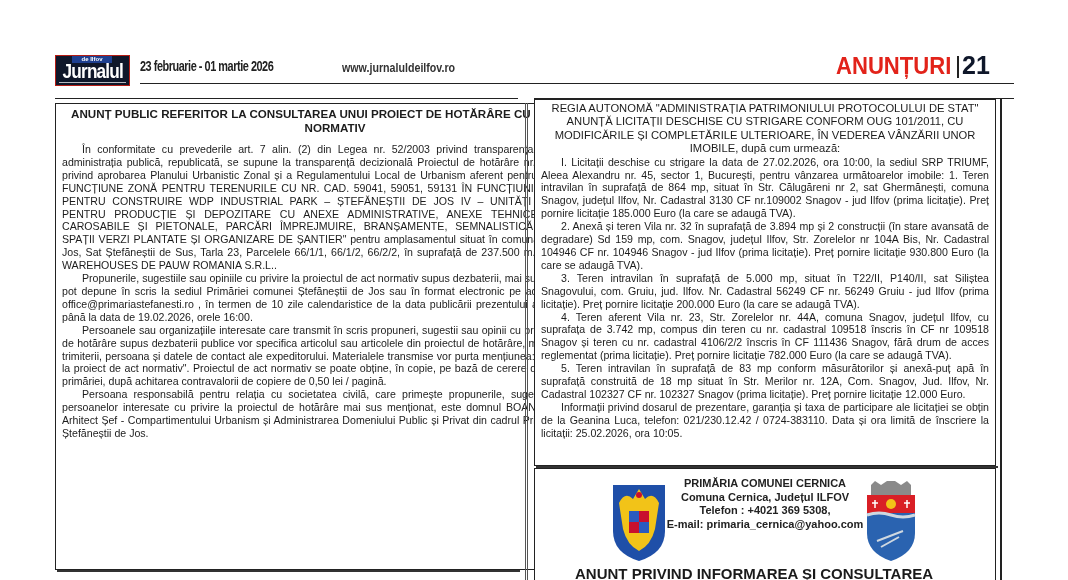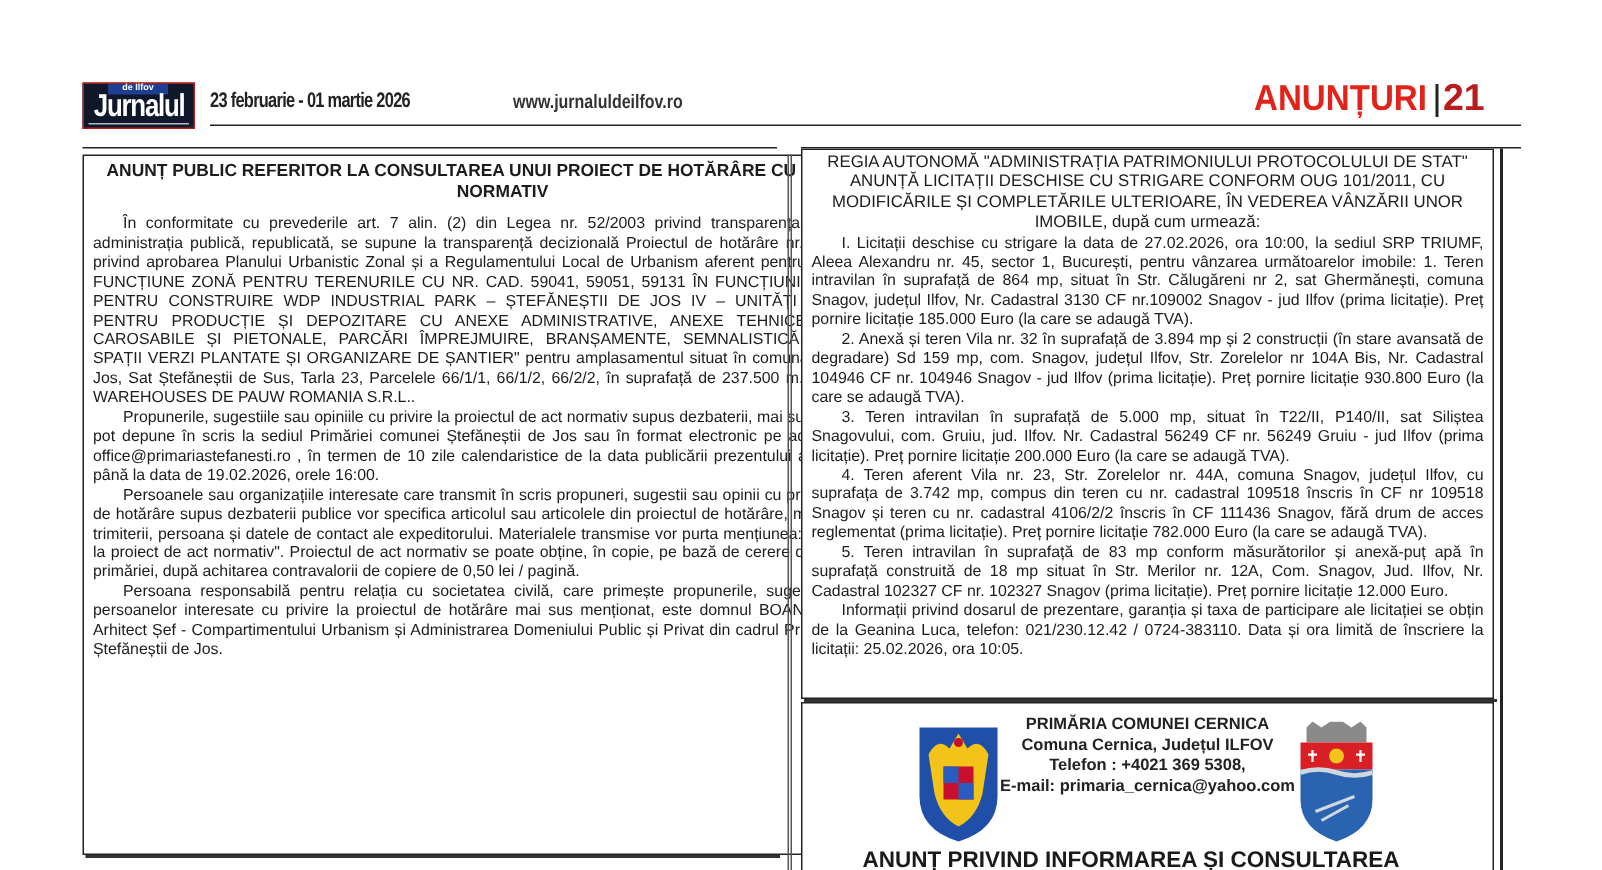--- a/index.html
+++ b/index.html
@@ -31,21 +31,21 @@
     }
     .site {
       position: absolute; left: 342px; top: 60px; font-size: 13px; font-weight: bold;
       transform: scaleX(0.82); transform-origin: left; color: #333;
     }
     .section {
       position: absolute; left: 836px; top: 52px; font-size: 24px; font-weight: bold;
       color: #e2231a; letter-spacing: 0px; transform: scaleX(0.92); transform-origin: left;
     }
     .pagebar { position: absolute; left: 957px; top: 56px; width: 2px; height: 22px; background: #222; }
-    .pagenum { position: absolute; left: 962px; top: 51px; font-size: 25px; font-weight: bold; color: #b91c1c; }
+    .pagenum { position: absolute; left: 962px; top: 51px; font-size: 25px; font-weight: bold; color: #0f172a; }
     .rule1 { position: absolute; left: 140px; top: 83px; width: 874px; height: 1px; background: #222; }
     .rule2a { position: absolute; left: 55px; top: 98px; width: 463px; height: 1px; background: #222; }
     .rule2b { position: absolute; left: 534px; top: 98px; width: 480px; height: 1px; background: #222; }
 
     .box {
       position: absolute; border: 1px solid #222; box-sizing: border-box; background: #fff;
       font-size: 10.6px; line-height: 12.9px; color: #1c1c1c;
     }
     .box1 { left: 55px; top: 103px; width: 560px; height: 467px; padding: 2px 6px 2px 6px; }
     .box2 { left: 534px; top: 99px; width: 462px; height: 367px; padding: 2px 6px 2px 6px; }

